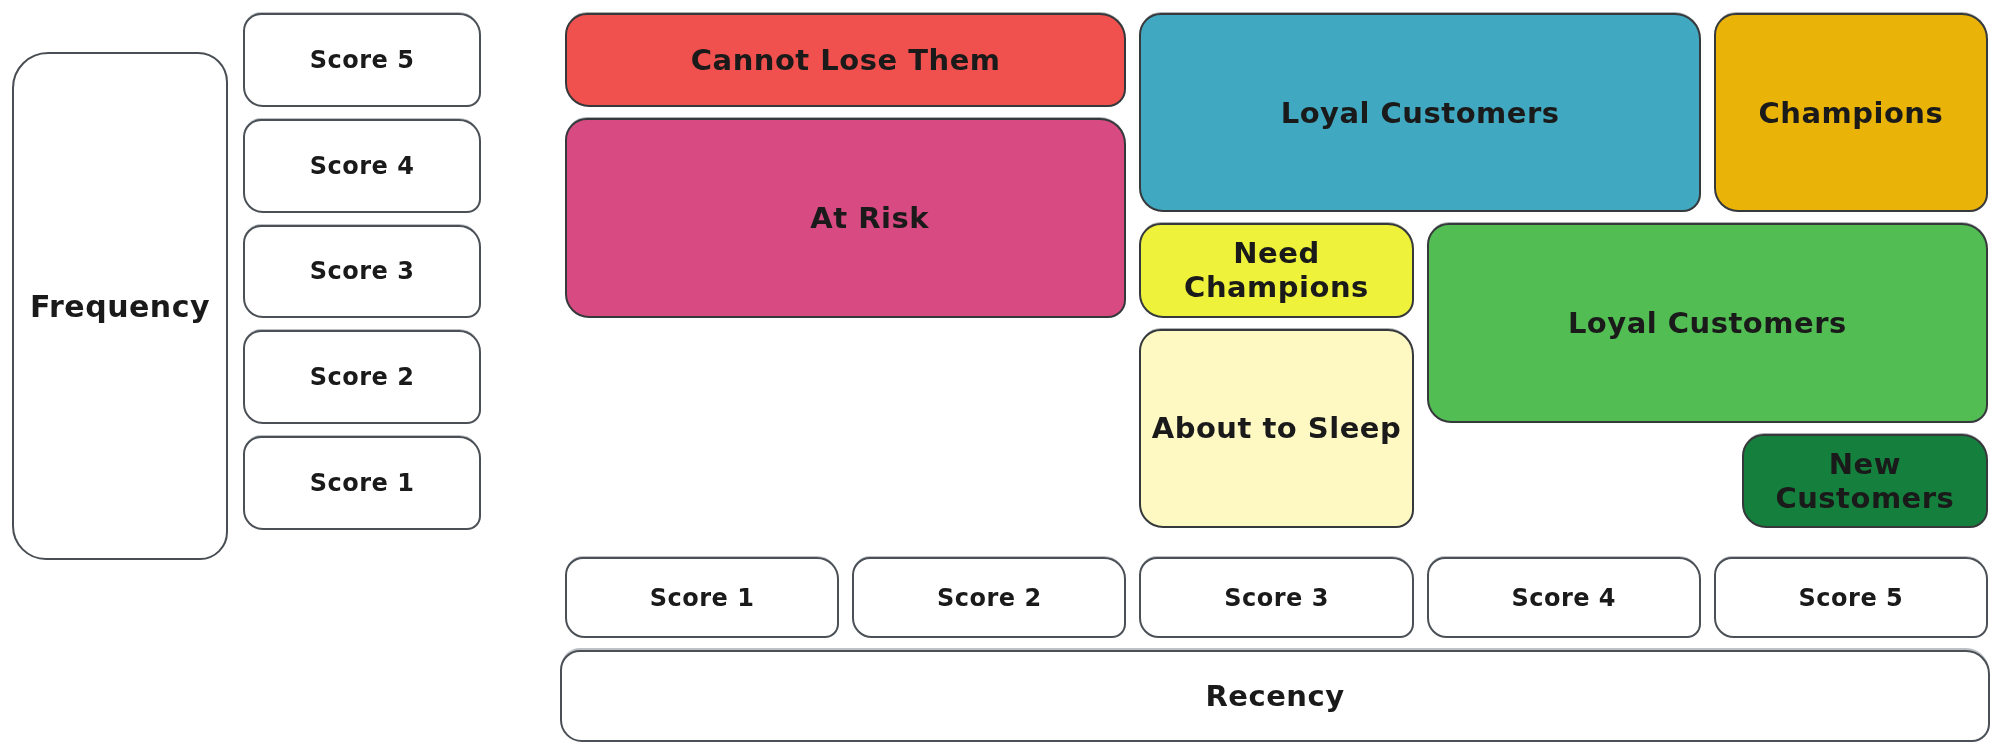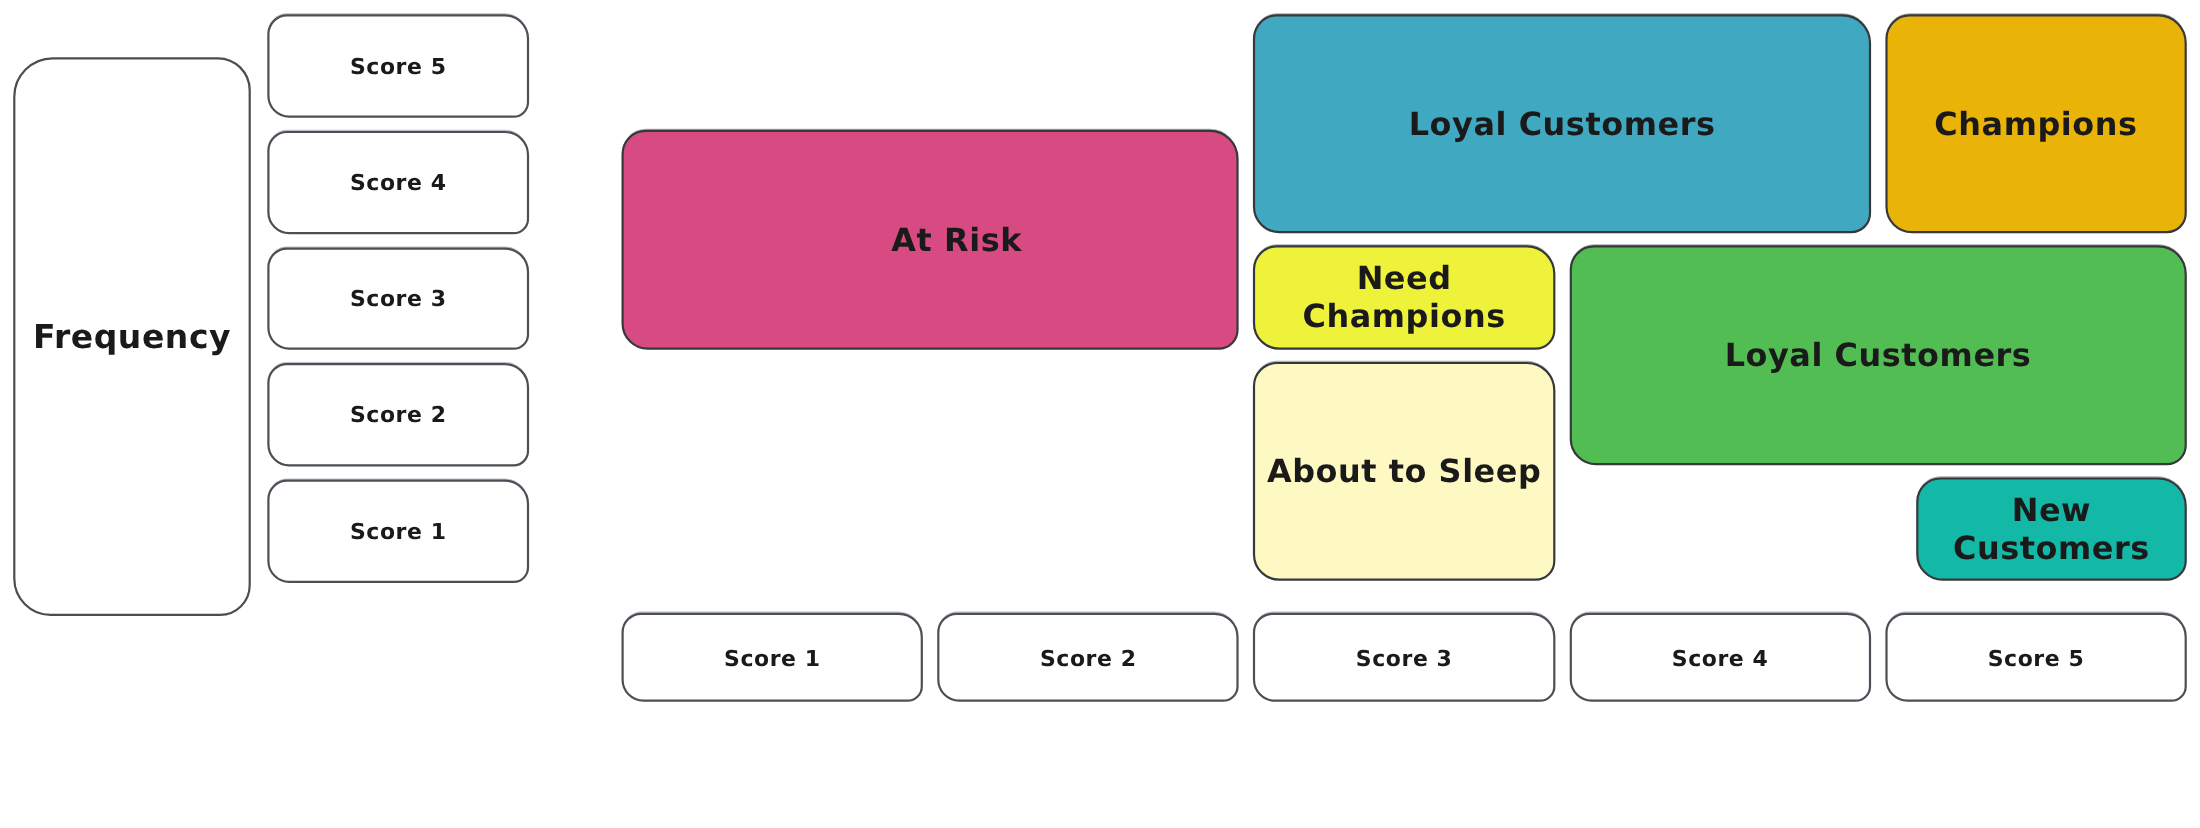--- a/index.html
+++ b/index.html
@@ -39,21 +39,21 @@
     width: 238px; height: 517px;
     display: flex;
     flex-direction: column;
     gap: 12px;
   }
   .score-box {
     flex: 1;
     background: #ffffff;
     border: 2px solid #4a5056;
     border-radius: 18px 22px 14px 20px;
-    font-size: 20px;
+    font-size: 24px;
     box-shadow: 0 -2px 0 -1px rgba(134,142,150,0.55);
   }
   
   .segment-grid {
     position: absolute;
     left: 565px; top: 13px;
     width: 1423px; height: 515px;
     display: grid;
     grid-template-columns: repeat(5, 1fr);
     grid-template-rows: repeat(5, 1fr);
@@ -102,31 +102,33 @@
 
   <div class="freq-scores">
       <div class="box score-box">Score 5</div>
       <div class="box score-box">Score 4</div>
       <div class="box score-box">Score 3</div>
       <div class="box score-box">Score 2</div>
       <div class="box score-box">Score 1</div>
     </div>
 
   <div class="segment-grid">
+      <div class="segment" style="background: rgb(240, 81, 78); grid-area: 1 / 1 / 2 / 3;">Cannot Lose Them</div>
       <div class="segment" style="background: rgb(216, 74, 130); grid-area: 2 / 1 / 4 / 3; padding-left: 48px;">At Risk</div>
       <div class="segment" style="background: rgb(64, 168, 192); grid-area: 1 / 3 / 3 / 5;">Loyal Customers</div>
       <div class="segment" style="background: #eab308; grid-area: 1 / 5 / 3 / 6;">Champions</div>
       <div class="segment" style="background: rgb(238, 242, 58); grid-area: 3 / 3 / 4 / 4;">Need Champions</div>
       <div class="segment" style="background: #fef9c3; grid-area: 4 / 3 / 6 / 4;">About to Sleep</div>
       <div class="segment" style="background: rgb(82, 189, 83); grid-area: 3 / 4 / 5 / 6;">Loyal Customers</div>
-      <div class="segment" style="background: #14b8a6; grid-area: 5 / 5 / 6 / 6; margin-left: 28px;">New Customers</div>
+      <div class="segment" style="background: #15803d; grid-area: 5 / 5 / 6 / 6; margin-left: 28px;">New Customers</div>
     </div>
 
   <div class="recency-scores">
       <div class="box score-box">Score 1</div>
       <div class="box score-box">Score 2</div>
       <div class="box score-box">Score 3</div>
       <div class="box score-box">Score 4</div>
       <div class="box score-box">Score 5</div>
     </div>
 
+  <div class="box recency-label">Recency</div>
 
 </div>
 
 </body></html>

